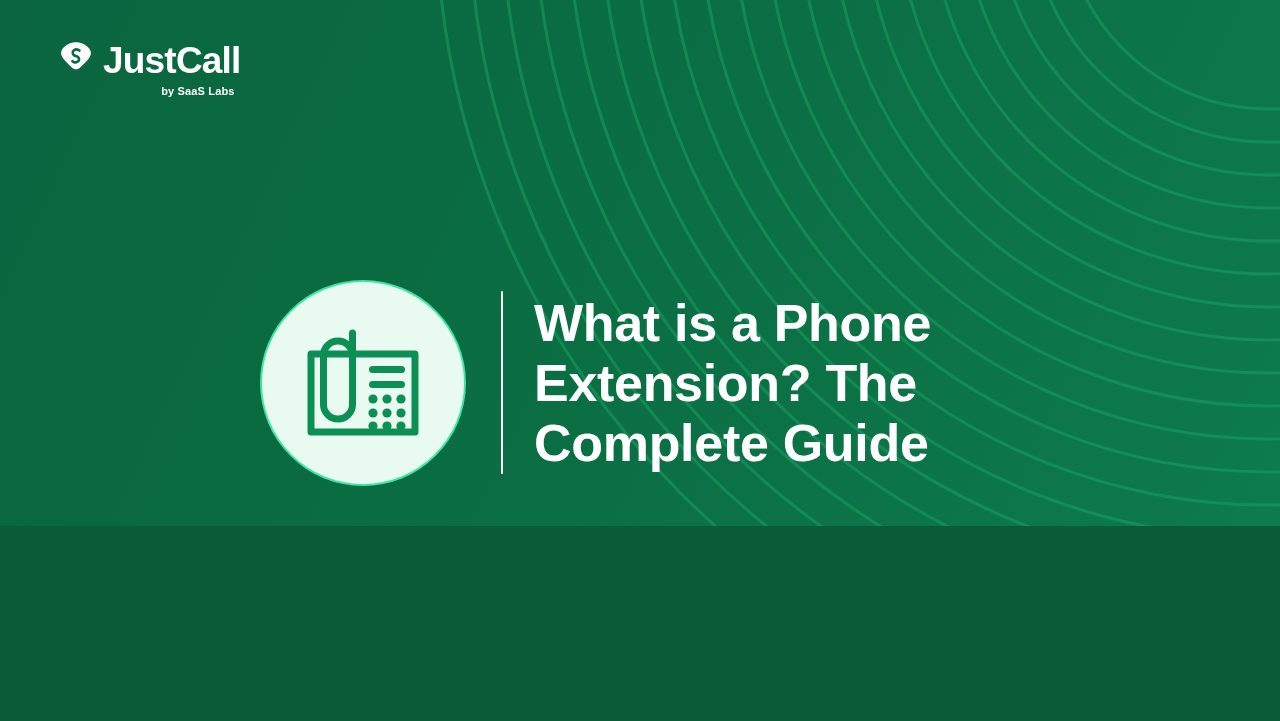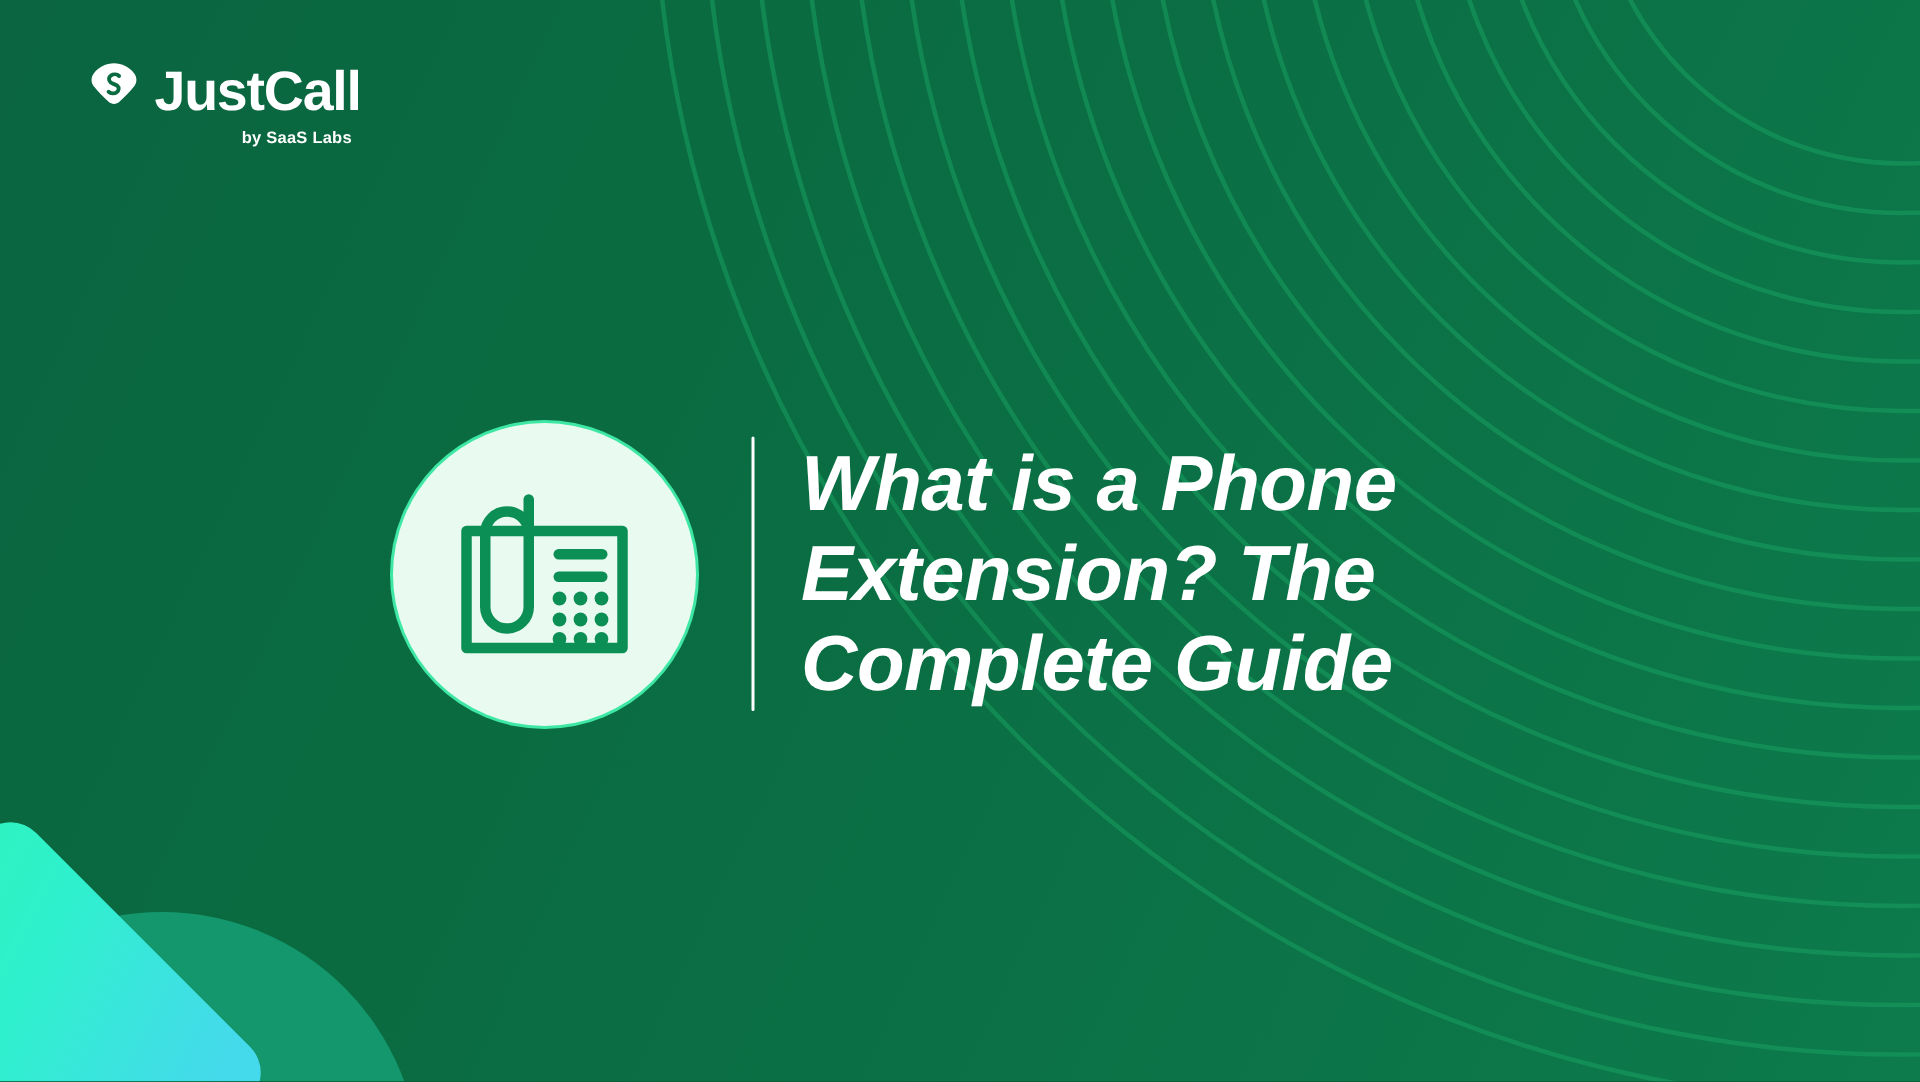--- a/index.html
+++ b/index.html
@@ -7,21 +7,21 @@
     padding: 0;
     background: #0a5c38;
   }
   body {
     font-family: "Liberation Sans", sans-serif;
   }
 
   #slide {
     position: relative;
     width: 1280px;
-    height: 721px;
+    height: 526px;
     overflow: hidden;
     background: linear-gradient(115deg, #0a6540 0%, #0a6a40 28%, #0b7045 58%, #0d7b4c 100%);
   }
 
   
   .bg-layer {
     position: absolute;
     inset: 0;
     pointer-events: none;
   }
@@ -94,21 +94,20 @@
 
   #title {
     color: #ffffff;
     font-size: 52px;
     font-weight: bold;
     line-height: 60px;
     letter-spacing: -0.3px;
     margin-left: 31px;
     max-width: 400px;
     white-space: pre-line;
-    font-style: italic;
   }
 </style>
 </head>
 <body>
 
 <div id="slide">
 
   <div class="bg-layer">
     <svg viewBox="0 0 1280 721" xmlns="http://www.w3.org/2000/svg" aria-hidden="true">
       <defs>

